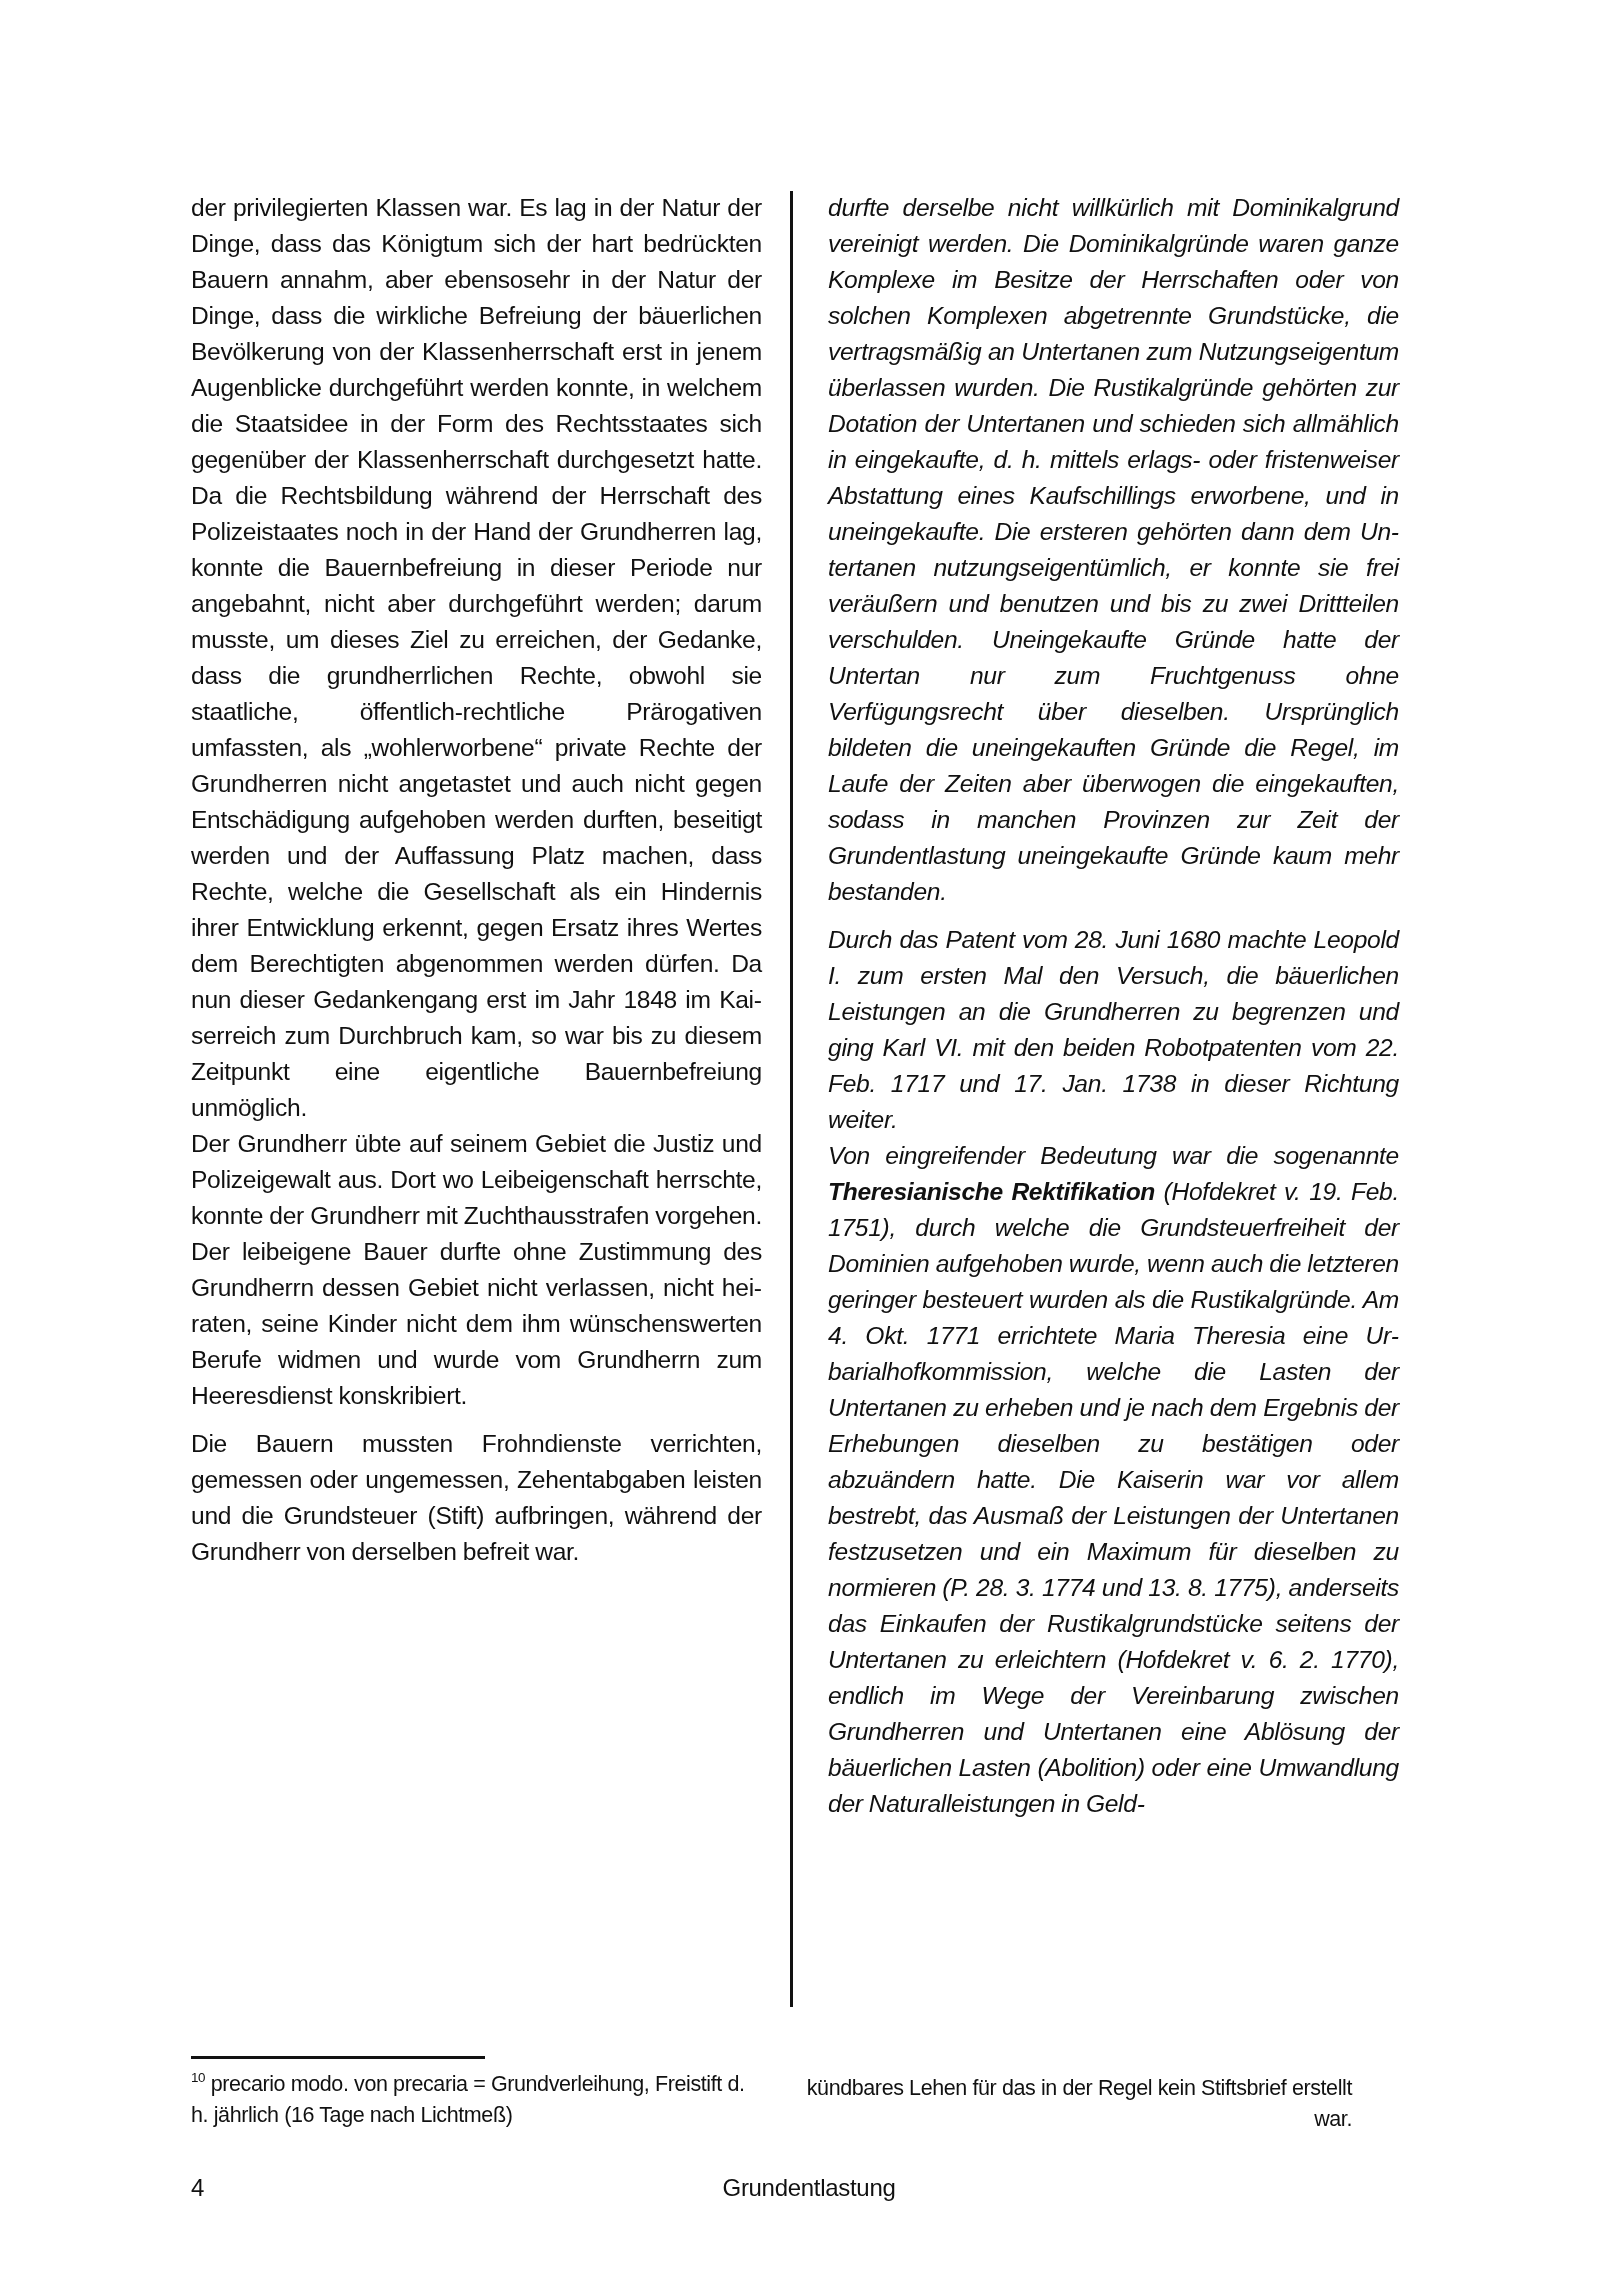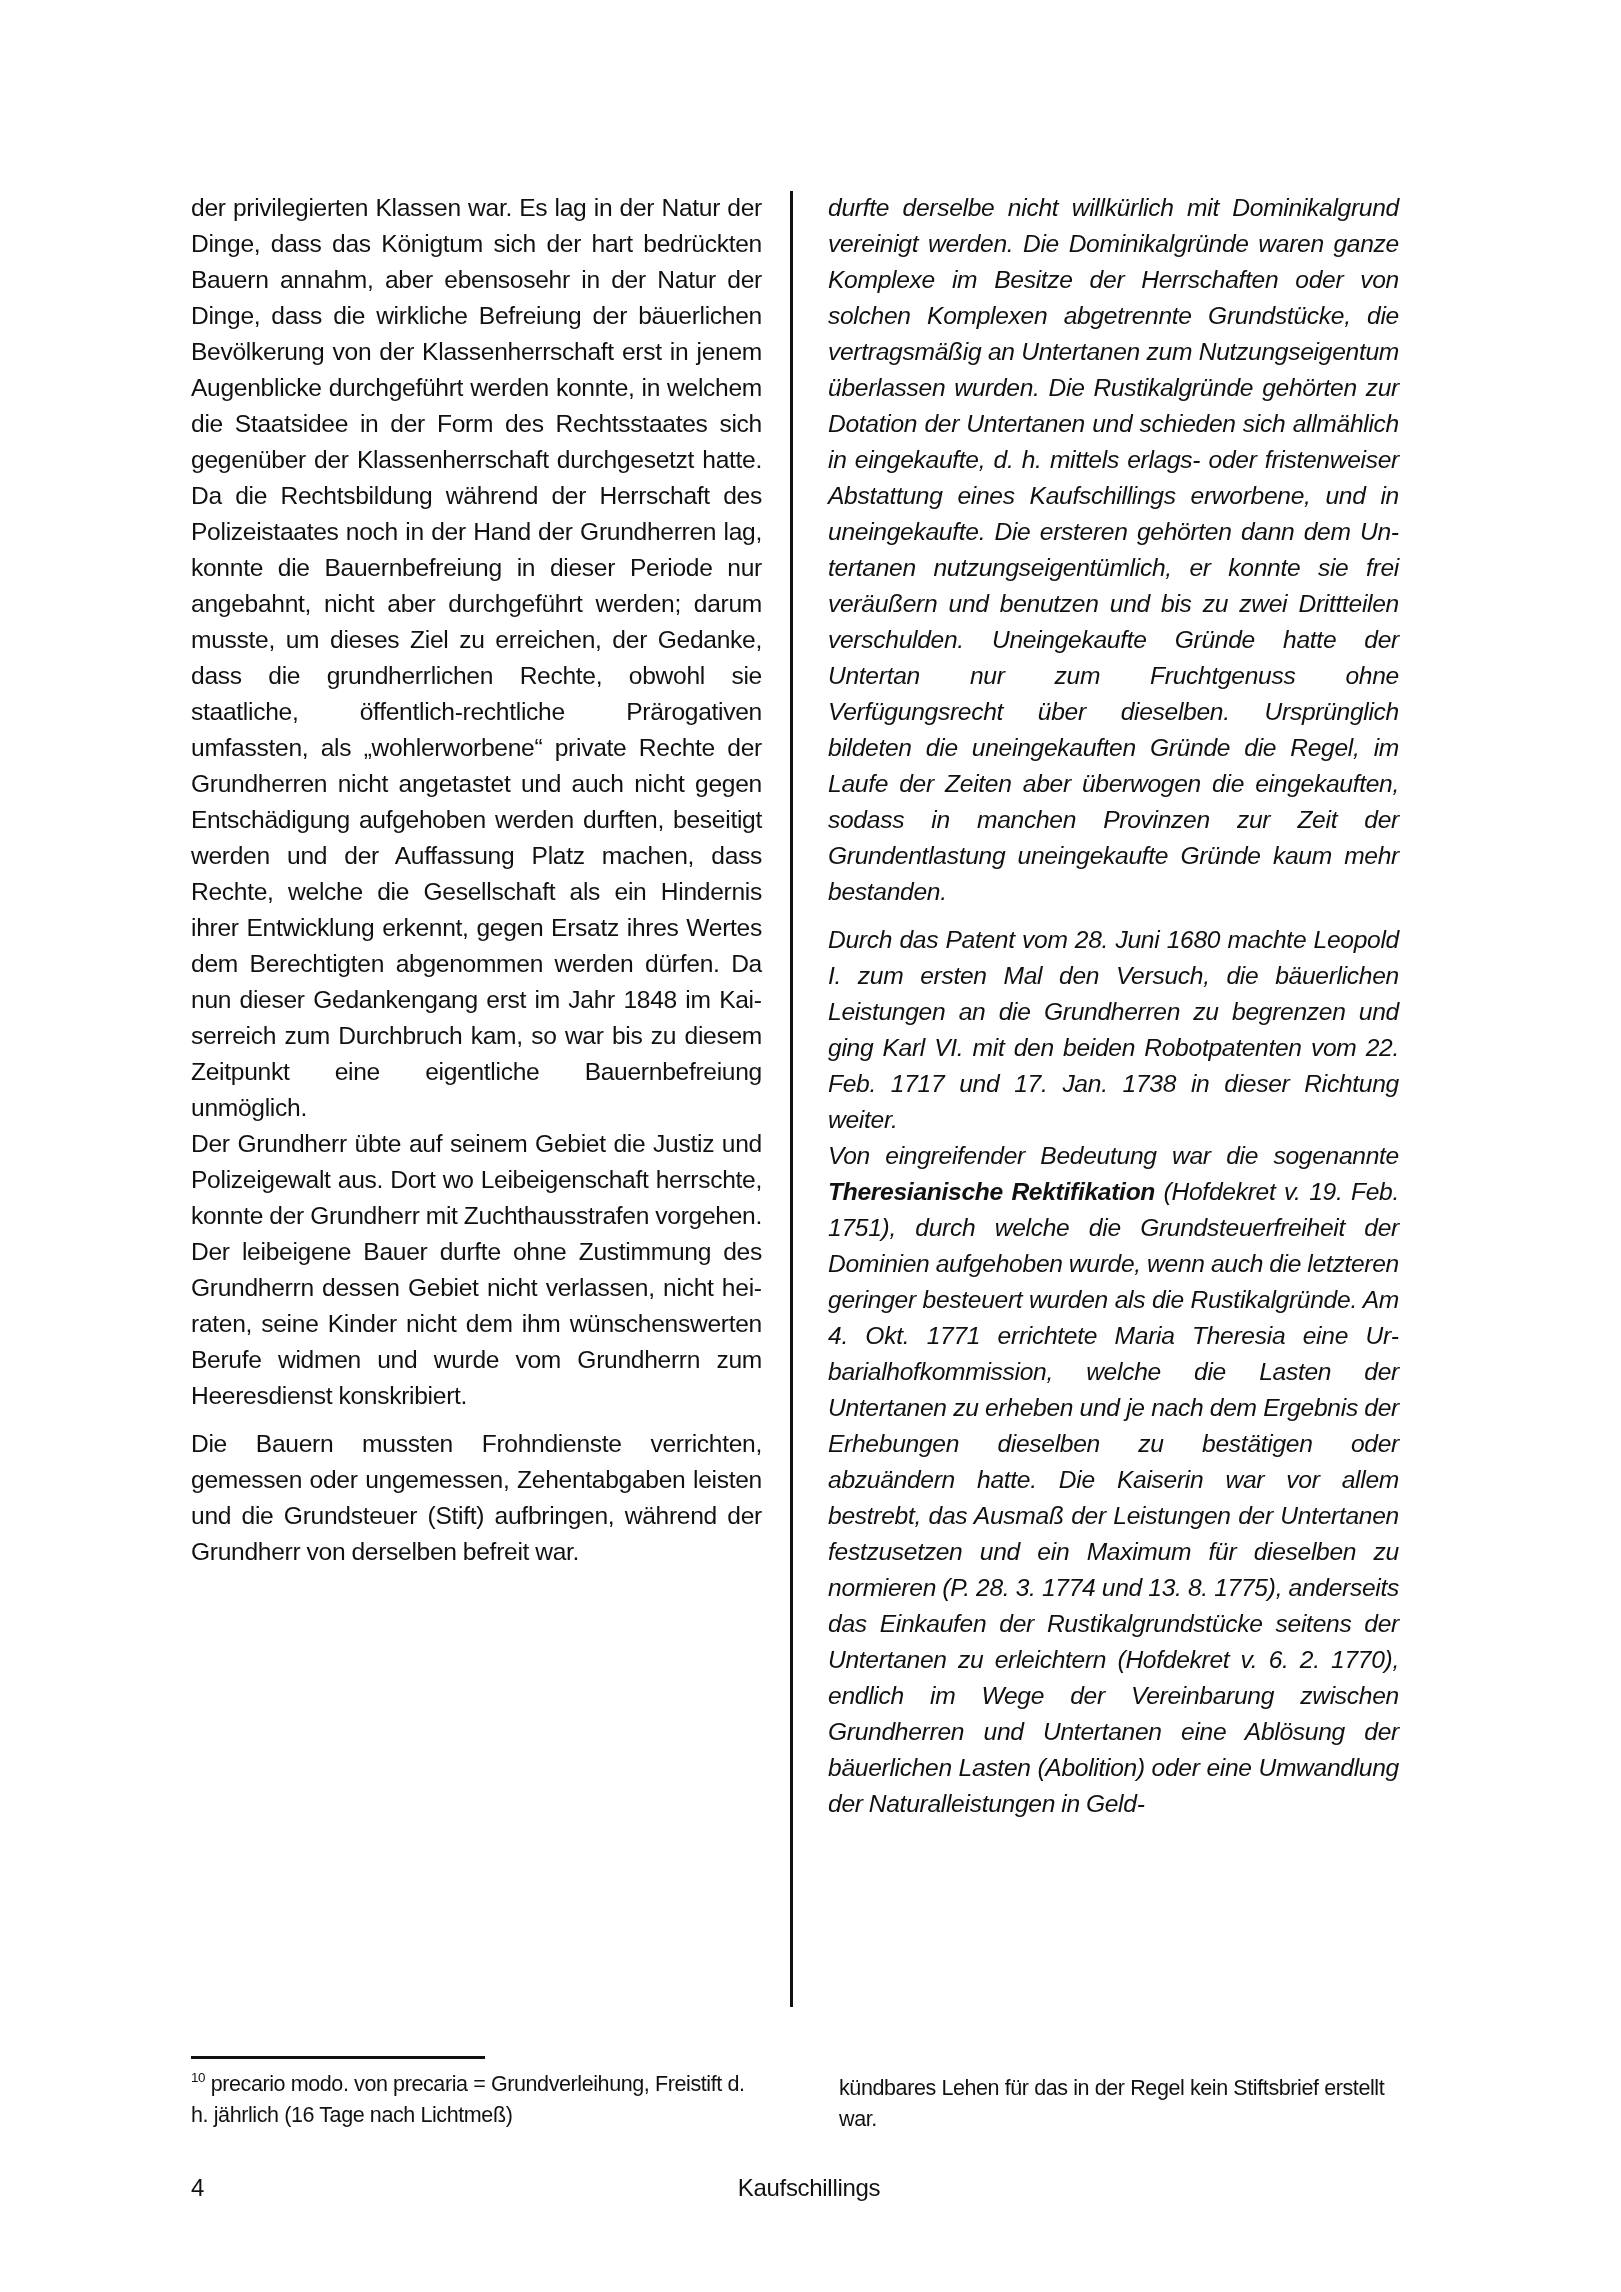--- a/index.html
+++ b/index.html
@@ -27,21 +27,21 @@
     sup { font-size: 14.3px; line-height: 0; vertical-align: 9.9px; }
     .fn-rule {
       position: absolute; left: 191px; top: 2056px;
       width: 294px; height: 2.7px; background: #111;
     }
     .fn {
       position: absolute; top: 2069px; width: 573px;
       font-size: 21.5px; line-height: 31px; letter-spacing: -0.4px;
     }
     .fn-left { left: 191px; }
-    .fn-right { left: 839px; top: 2073px; }
+    .fn-right { left: 779px; top: 2073px; text-align: right; }
     .fn sup { font-size: 13.4px; vertical-align: 9px; }
     .footer {
       position: absolute; top: 2173px; left: 191px; width: 1236px;
       font-size: 24px; line-height: 30px; letter-spacing: -0.3px;
     }
     .page-number { position: absolute; left: 0; top: 0; }
     .running-title { position: absolute; left: 0; width: 1236px; text-align: center; top: 0; }
     b { font-weight: bold; }
   </style>
 </head>
@@ -62,15 +62,15 @@
 </div>
 
 <div class="fn-rule"></div>
 
 <div class="fn fn-left"><sup>10</sup><span> precario modo. von precaria = Grundverleihung, Freistift d. h. jährlich (16 Tage nach Lichtmeß)</span></div>
 
 <div class="fn fn-right"><span>kündbares Lehen für das in der Regel kein Stifts­brief erstellt war.</span></div>
 
 <div class="footer">
   <span class="page-number">4</span>
-  <span class="running-title">Kaufschillings</span>
+  <span class="running-title">Grundentlastung</span>
 </div>
 
 
 </body></html>

